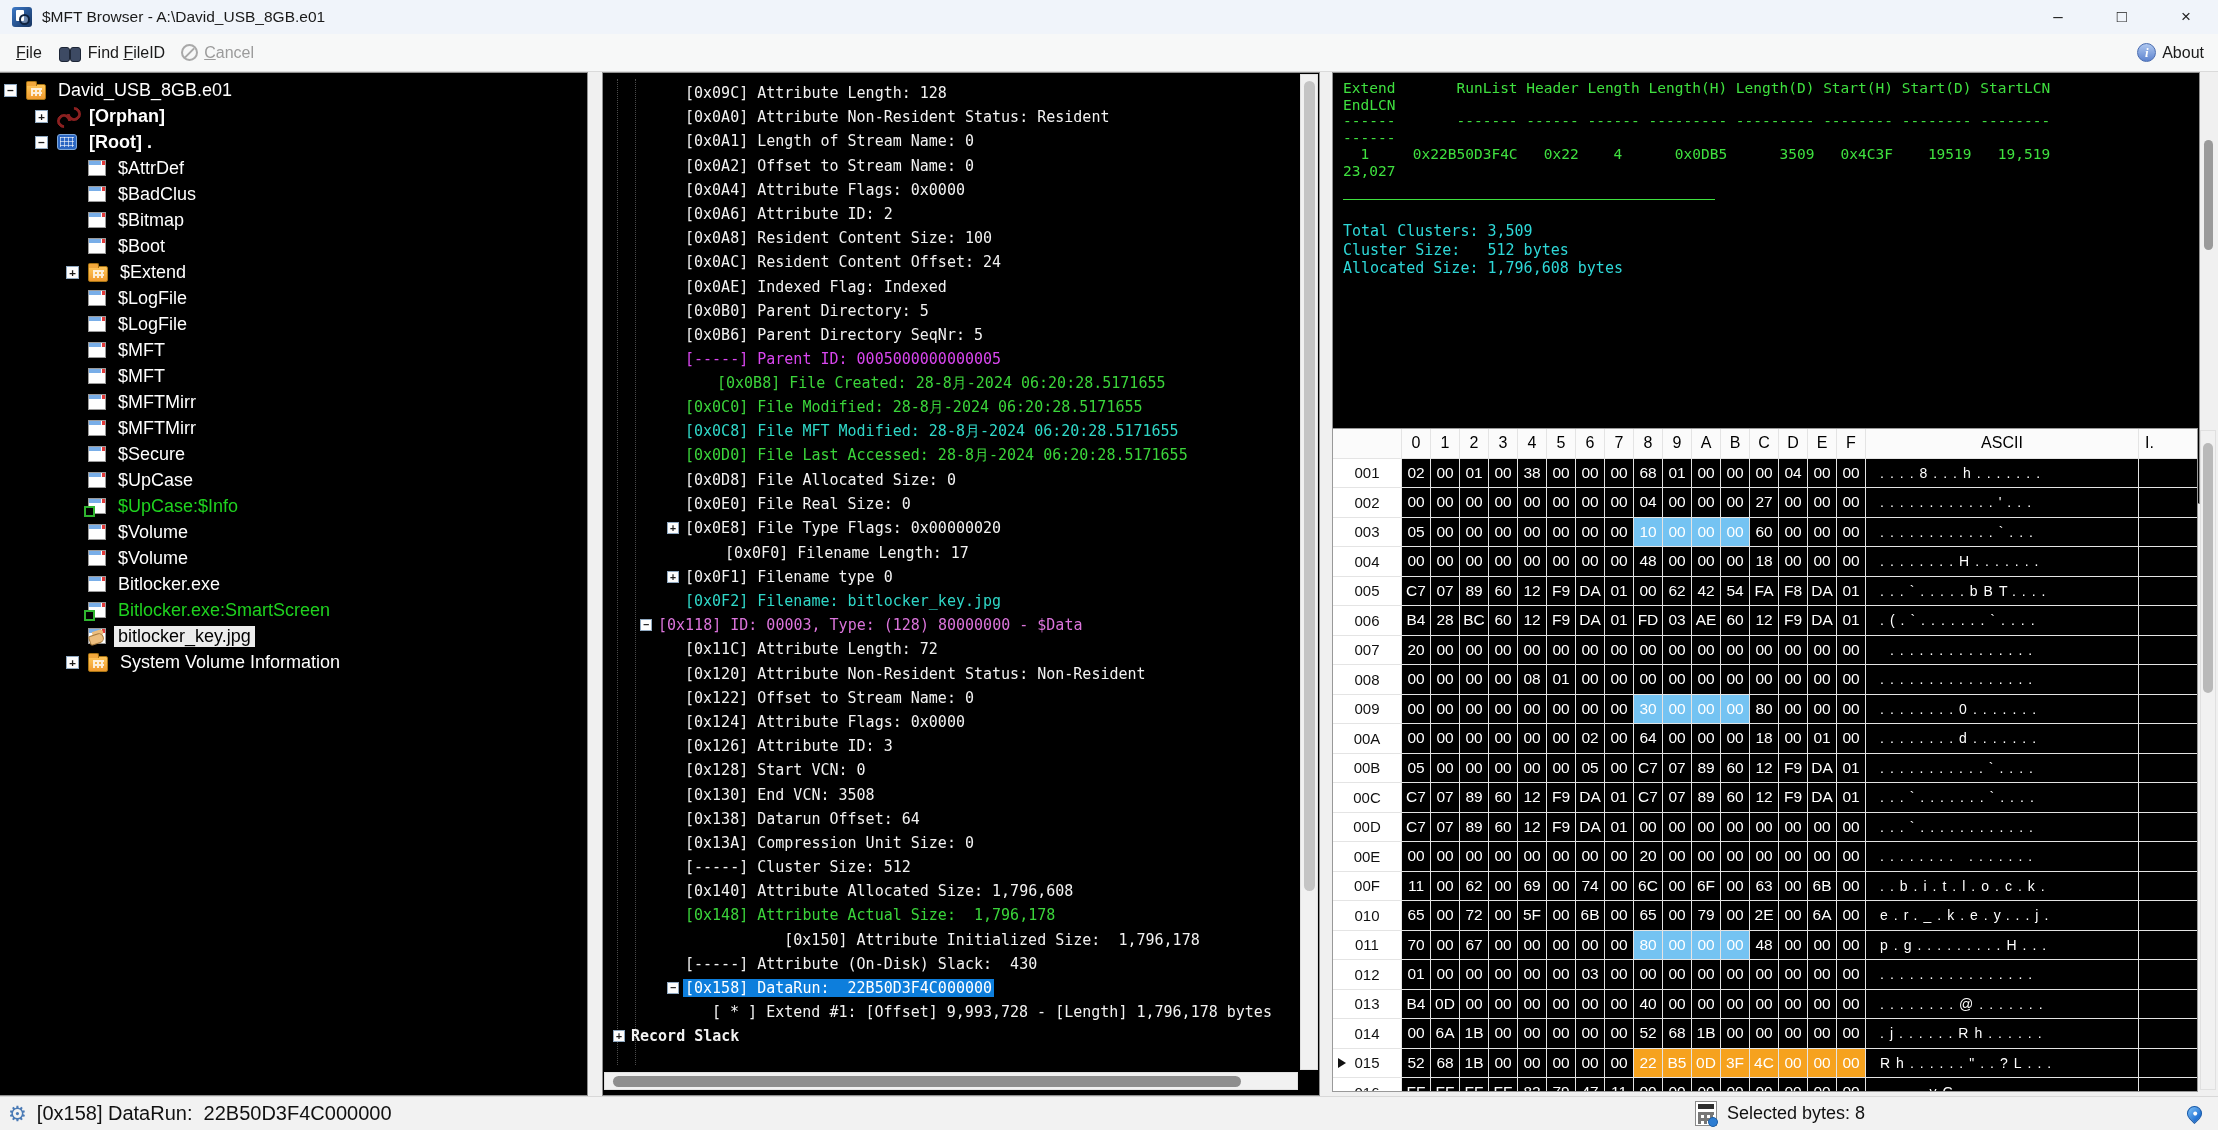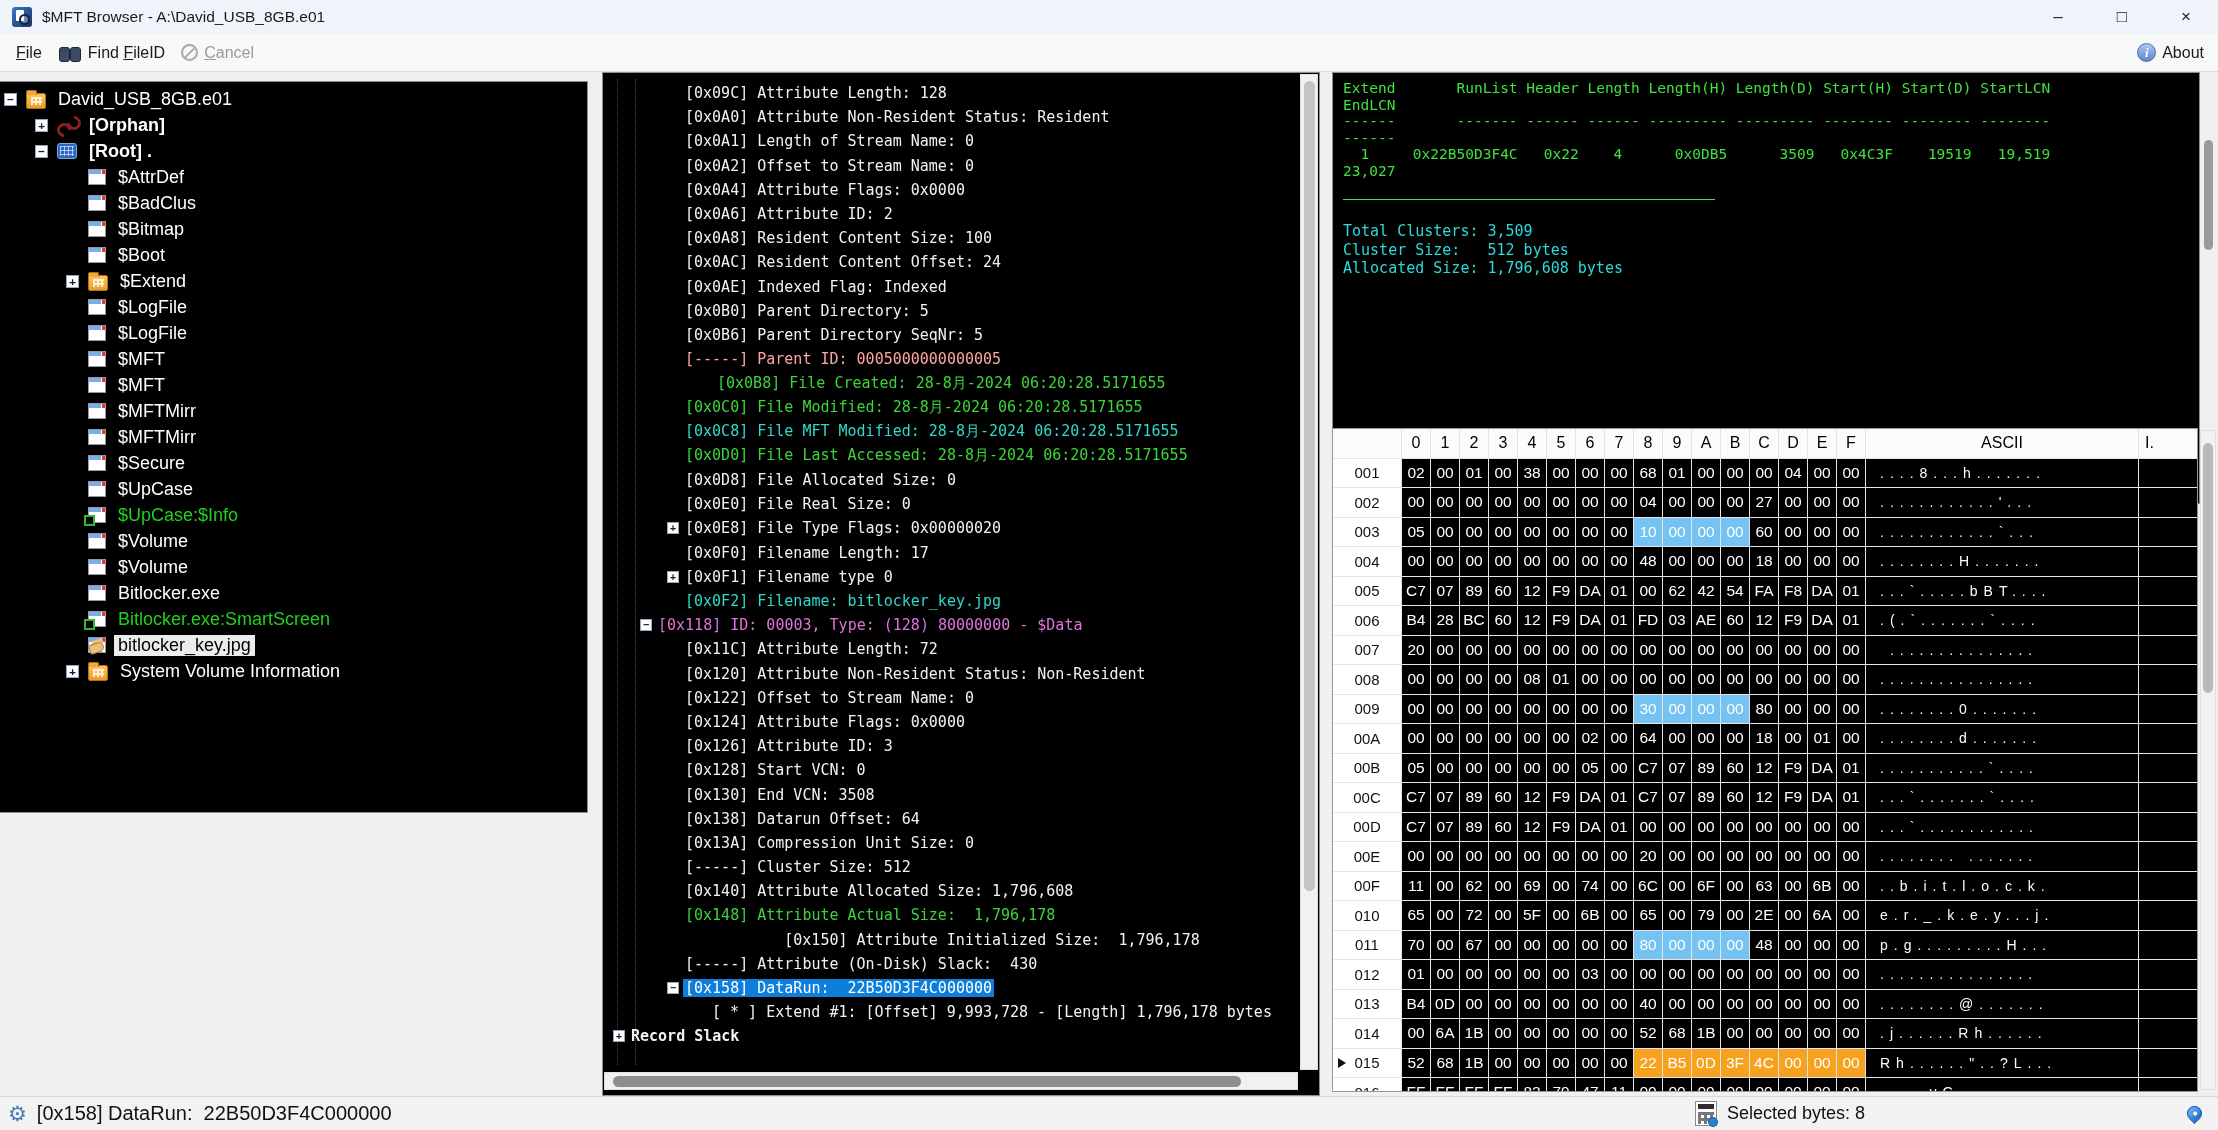--- a/index.html
+++ b/index.html
@@ -20,21 +20,21 @@
   #binoc{width:24px;height:16px;position:relative;margin-right:6px}
   #binoc::before,#binoc::after{content:"";position:absolute;top:2px;width:9px;height:13px;background:#3D4A63;border:1px solid #1d2636;border-radius:3px}
   #binoc::before{left:1px}#binoc::after{right:1px}
   #cancelicon{width:17px;height:17px;border:2px solid #A9A9A9;border-radius:50%;position:relative;margin-right:6px}
   #cancelicon::before{content:"";position:absolute;left:0;top:5.5px;width:13px;height:2px;background:#A9A9A9;transform:rotate(-45deg)}
   .grayed{color:#9B9B9B}
   #aboutwrap{position:absolute;right:14px;display:flex;align-items:center}
   #abouticon{width:19px;height:19px;border-radius:50%;background:linear-gradient(#AFC8F0,#5E84CF);border:1px solid #4a6db0;color:#fff;font:bold italic 13px/18px "Liberation Serif",serif;text-align:center;margin-right:6px}
   
   .blackpanel{position:absolute;background:#000;border:1px solid #8f8f8f;overflow:hidden}
-  #treepanel{left:0;top:81px;width:588px;height:732px;border-left:none}
+  #treepanel{left:0;top:72px;width:588px;height:1024px;border-left:none}
   #attrpanel{left:602px;top:72px;width:718px;height:1024px}
   #runpanel{left:1332px;top:72px;width:868px;height:432px}
   
   #tree-list{padding-top:4px}
   .trow{display:flex;align-items:center;height:26px;color:#fff;font-size:18px;white-space:pre}
   .trow .lbl{padding:0 4px}
   .trow.sel .lbl{background:#ECECEC;color:#000}
   .trow.green{color:#1FD21F}
   .trow.bold{font-weight:bold}
   .exp{width:13px;height:13px;flex:none;border:1px solid #8FA8C0;background:#FDFDFD;color:#1a1a1a;
@@ -58,21 +58,21 @@
   .ti-stream::after{content:"";position:absolute;left:-5px;bottom:-4px;width:7px;height:7px;border:2px solid #2FB52F;background:#000}
   .ti-hand::after{content:"";position:absolute;left:0px;top:5px;width:13px;height:8px;background:#EDBE7E;border:1px solid #A5793C;border-radius:2px 5px 5px 2px;transform:rotate(-18deg);box-shadow:3px -5px 0 -2px #EDBE7E}
   .ti-broken{background:transparent}
   .ti-broken::before{content:"";position:absolute;left:0;top:6px;width:8px;height:8px;border:3px solid #8B2020;border-radius:50%;transform:rotate(45deg);border-right-color:transparent}
   .ti-broken::after{content:"";position:absolute;left:10px;top:-1px;width:8px;height:8px;border:3px solid #8B2020;border-radius:50%;transform:rotate(45deg);border-left-color:transparent}
   
   #attr-list{position:absolute;left:0;top:8px;right:18px}
   .arow{display:flex;align-items:center;height:24.2px;font:15px "DejaVu Sans Mono",monospace;white-space:pre;overflow:hidden}
   .arow .exp{width:12px;height:12px;margin-right:4px;font:bold 10px/10px "DejaVu Sans Mono",monospace}
   .arow .txt{padding:0 2px}
-  .cw{color:#F2F2F2}.cg{color:#3BD53B}.cc{color:#2FD8C8}.co{color:#fca5a5}.cm{color:#DB74DB}
+  .cw{color:#F2F2F2}.cg{color:#3BD53B}.cc{color:#2FD8C8}.co{color:#d946ef}.cm{color:#DB74DB}
   .arow.selrow .txt{background:#0D7EDC;color:#fff}
   .arow.bold{font-weight:bold}
   .guide{position:absolute;top:6px;bottom:30px;border-left:1px dotted #4a4a4a}
   
   #runpre{margin:0;padding:7px 10px 0;font:14.5px/16.5px "DejaVu Sans Mono",monospace;color:#3FE03F;white-space:pre}
   #runline{width:372px;height:1px;background:#3FE03F;margin:20px 0 22px 10px}
   #sumpre{margin:0;padding:0 10px;font:15px/18.5px "DejaVu Sans Mono",monospace;color:#2ED8D8;white-space:pre}
   
   #hexpanel{position:absolute;left:1332px;top:428px;width:866px;height:664px;background:#fff;border:1px solid #999;overflow:hidden}
   #hexgrid{display:grid;grid-template-columns:68px repeat(16,28px) 272px 1fr;grid-auto-rows:28.5px;gap:1px;background:#E4E4E4}
@@ -186,21 +186,21 @@
       <div class="arow cw" style="padding-left: 64px;"><div class="exp none"></div><span class="txt">[0x0B0] Parent Directory: 5</span></div>
       <div class="arow cw" style="padding-left: 64px;"><div class="exp none"></div><span class="txt">[0x0B6] Parent Directory SeqNr: 5</span></div>
       <div class="arow co" style="padding-left: 64px;"><div class="exp none"></div><span class="txt">[-----] Parent ID: 0005000000000005</span></div>
       <div class="arow cg" style="padding-left: 96px;"><div class="exp none"></div><span class="txt">[0x0B8] File Created: 28-8月-2024 06:20:28.5171655</span></div>
       <div class="arow cg" style="padding-left: 64px;"><div class="exp none"></div><span class="txt">[0x0C0] File Modified: 28-8月-2024 06:20:28.5171655</span></div>
       <div class="arow cc" style="padding-left: 64px;"><div class="exp none"></div><span class="txt">[0x0C8] File MFT Modified: 28-8月-2024 06:20:28.5171655</span></div>
       <div class="arow cg" style="padding-left: 64px;"><div class="exp none"></div><span class="txt">[0x0D0] File Last Accessed: 28-8月-2024 06:20:28.5171655</span></div>
       <div class="arow cw" style="padding-left: 64px;"><div class="exp none"></div><span class="txt">[0x0D8] File Allocated Size: 0</span></div>
       <div class="arow cw" style="padding-left: 64px;"><div class="exp none"></div><span class="txt">[0x0E0] File Real Size: 0</span></div>
       <div class="arow cw" style="padding-left: 64px;"><div class="exp plus"></div><span class="txt">[0x0E8] File Type Flags: 0x00000020</span></div>
-      <div class="arow cw" style="padding-left: 64px;"><div class="exp none"></div><span class="txt">[0x0F0] Filename Length: 17</span></div>
+      <div class="arow cw" style="padding-left: 64px; margin-left: 40px;"><div class="exp none"></div><span class="txt">[0x0F0] Filename Length: 17</span></div>
       <div class="arow cw" style="padding-left: 64px;"><div class="exp plus"></div><span class="txt">[0x0F1] Filename type 0</span></div>
       <div class="arow cc" style="padding-left: 64px;"><div class="exp none"></div><span class="txt">[0x0F2] Filename: bitlocker_key.jpg</span></div>
       <div class="arow cm" style="padding-left: 37px;"><div class="exp minus"></div><span class="txt">[0x118] ID: 00003, Type: (128) 80000000 - $Data</span></div>
       <div class="arow cw" style="padding-left: 64px;"><div class="exp none"></div><span class="txt">[0x11C] Attribute Length: 72</span></div>
       <div class="arow cw" style="padding-left: 64px;"><div class="exp none"></div><span class="txt">[0x120] Attribute Non-Resident Status: Non-Resident</span></div>
       <div class="arow cw" style="padding-left: 64px;"><div class="exp none"></div><span class="txt">[0x122] Offset to Stream Name: 0</span></div>
       <div class="arow cw" style="padding-left: 64px;"><div class="exp none"></div><span class="txt">[0x124] Attribute Flags: 0x0000</span></div>
       <div class="arow cw" style="padding-left: 64px;"><div class="exp none"></div><span class="txt">[0x126] Attribute ID: 3</span></div>
       <div class="arow cw" style="padding-left: 64px;"><div class="exp none"></div><span class="txt">[0x128] Start VCN: 0</span></div>
       <div class="arow cw" style="padding-left: 64px;"><div class="exp none"></div><span class="txt">[0x130] End VCN: 3508</span></div>

